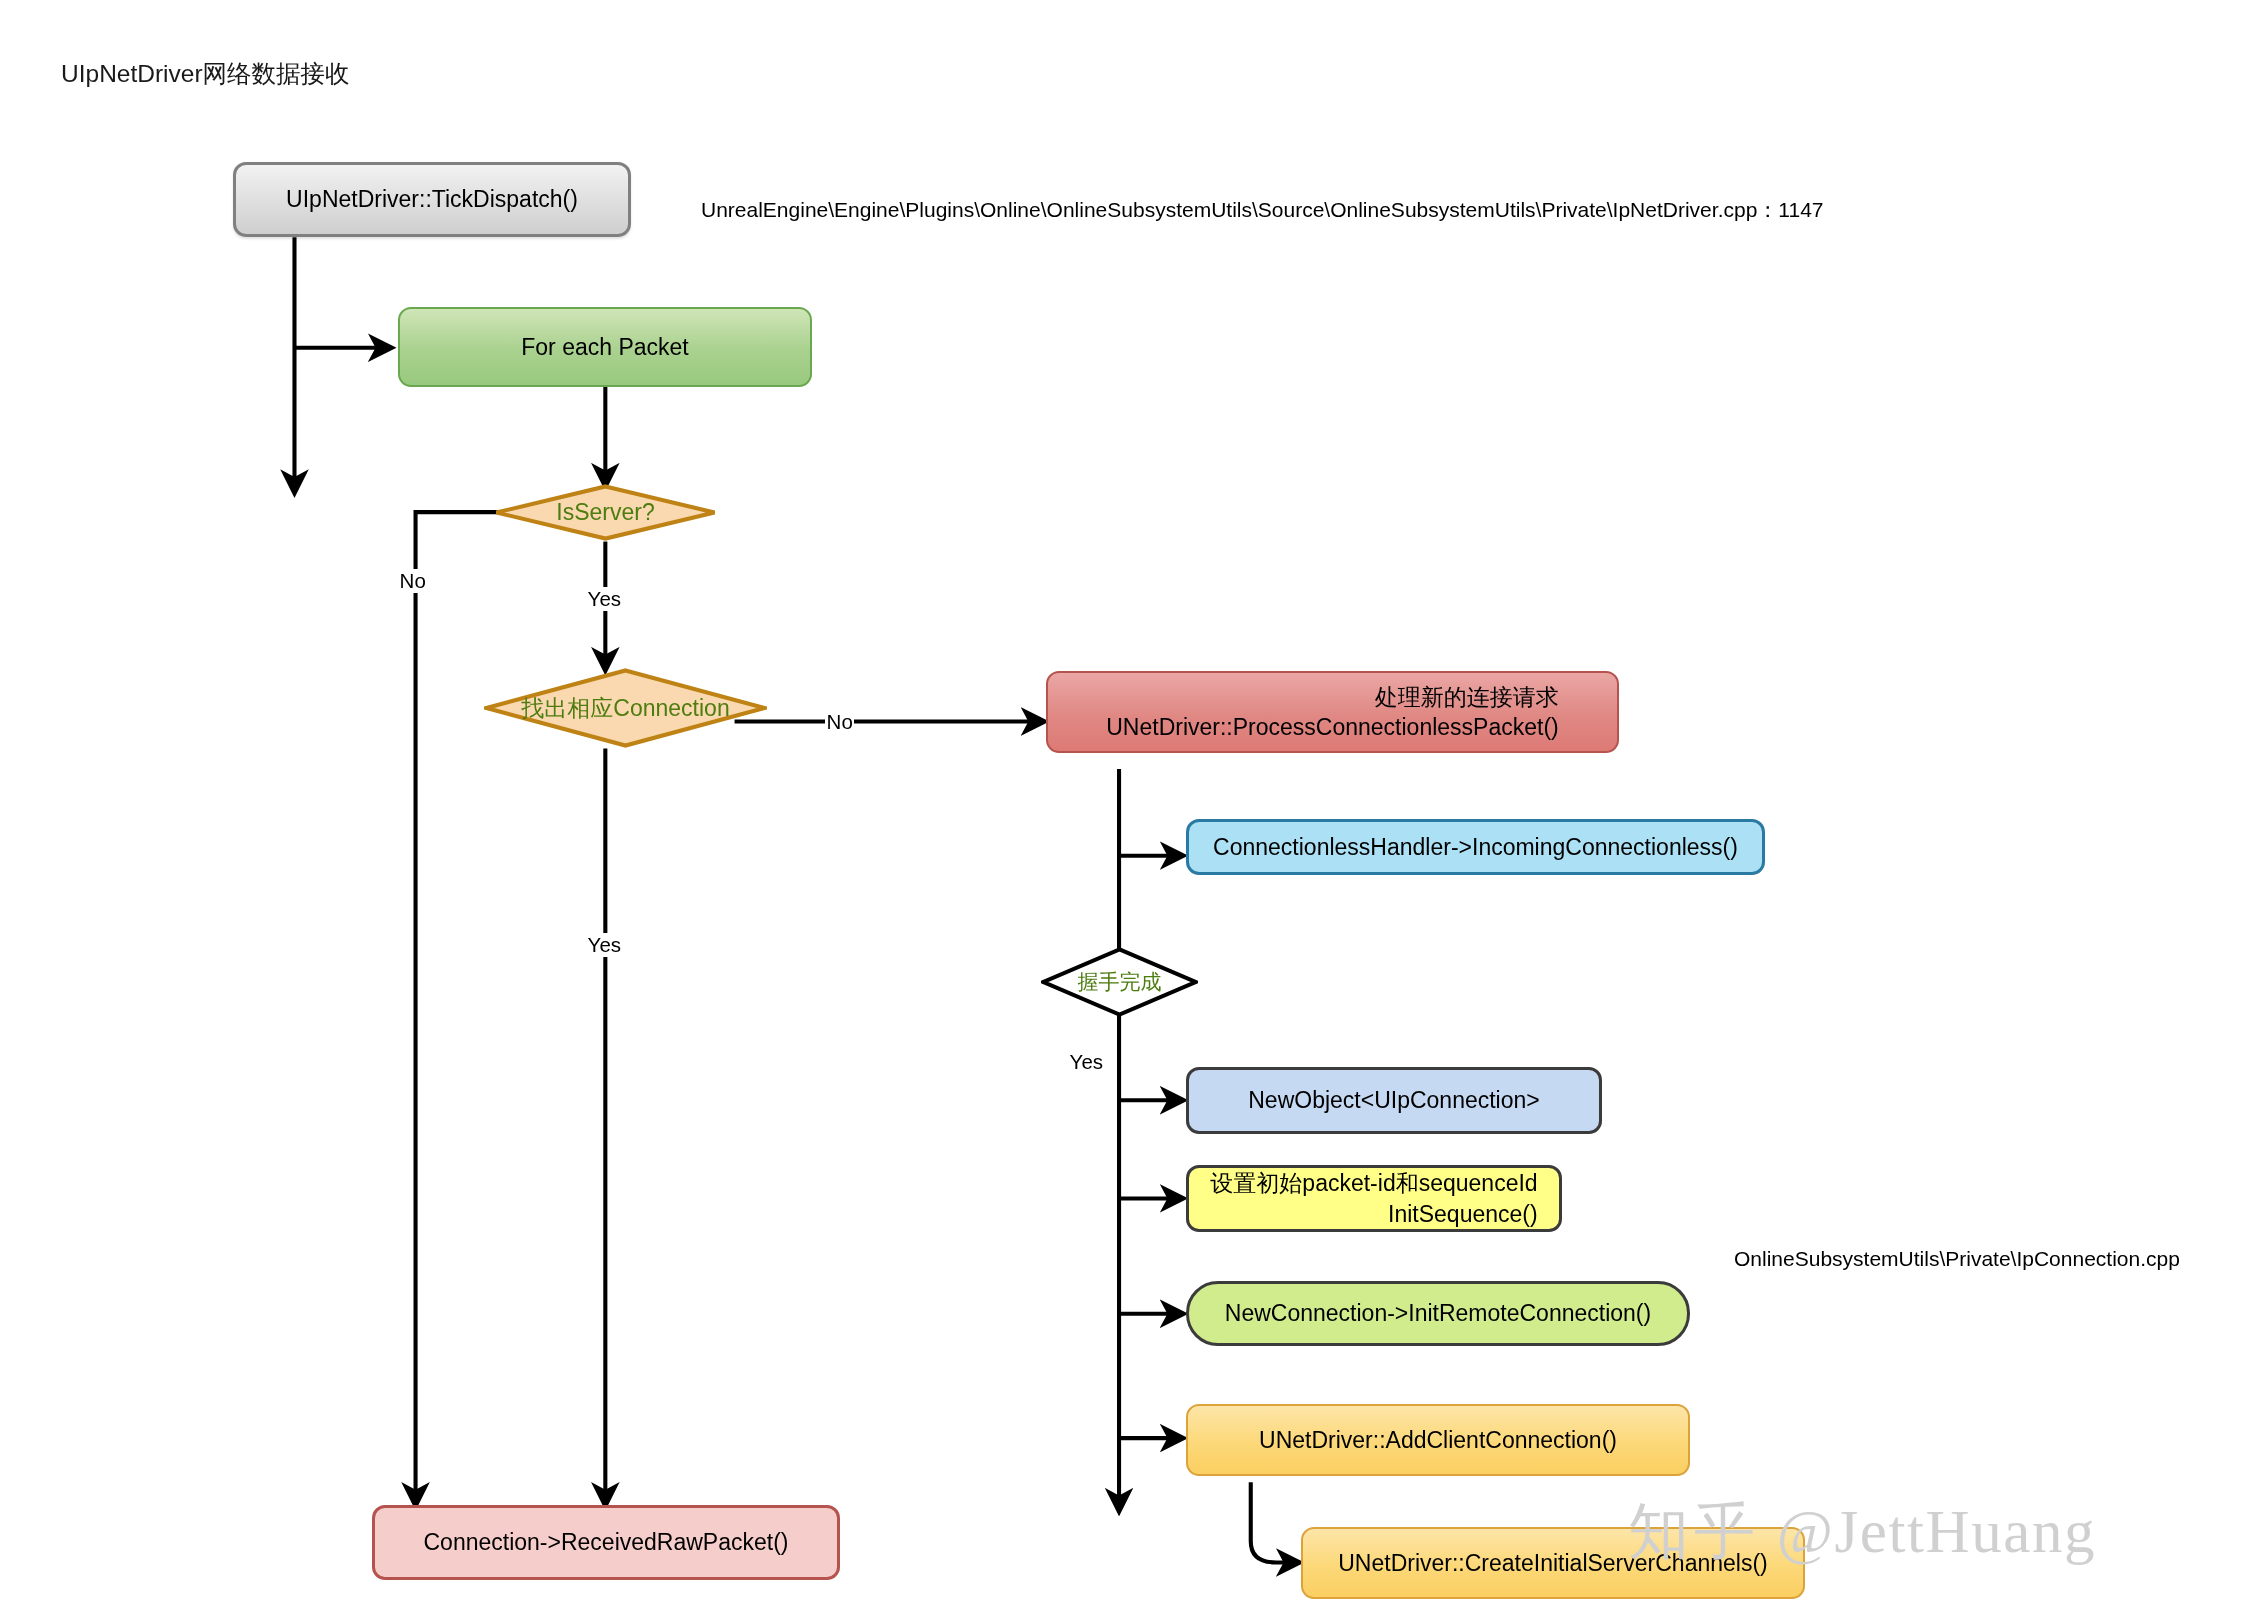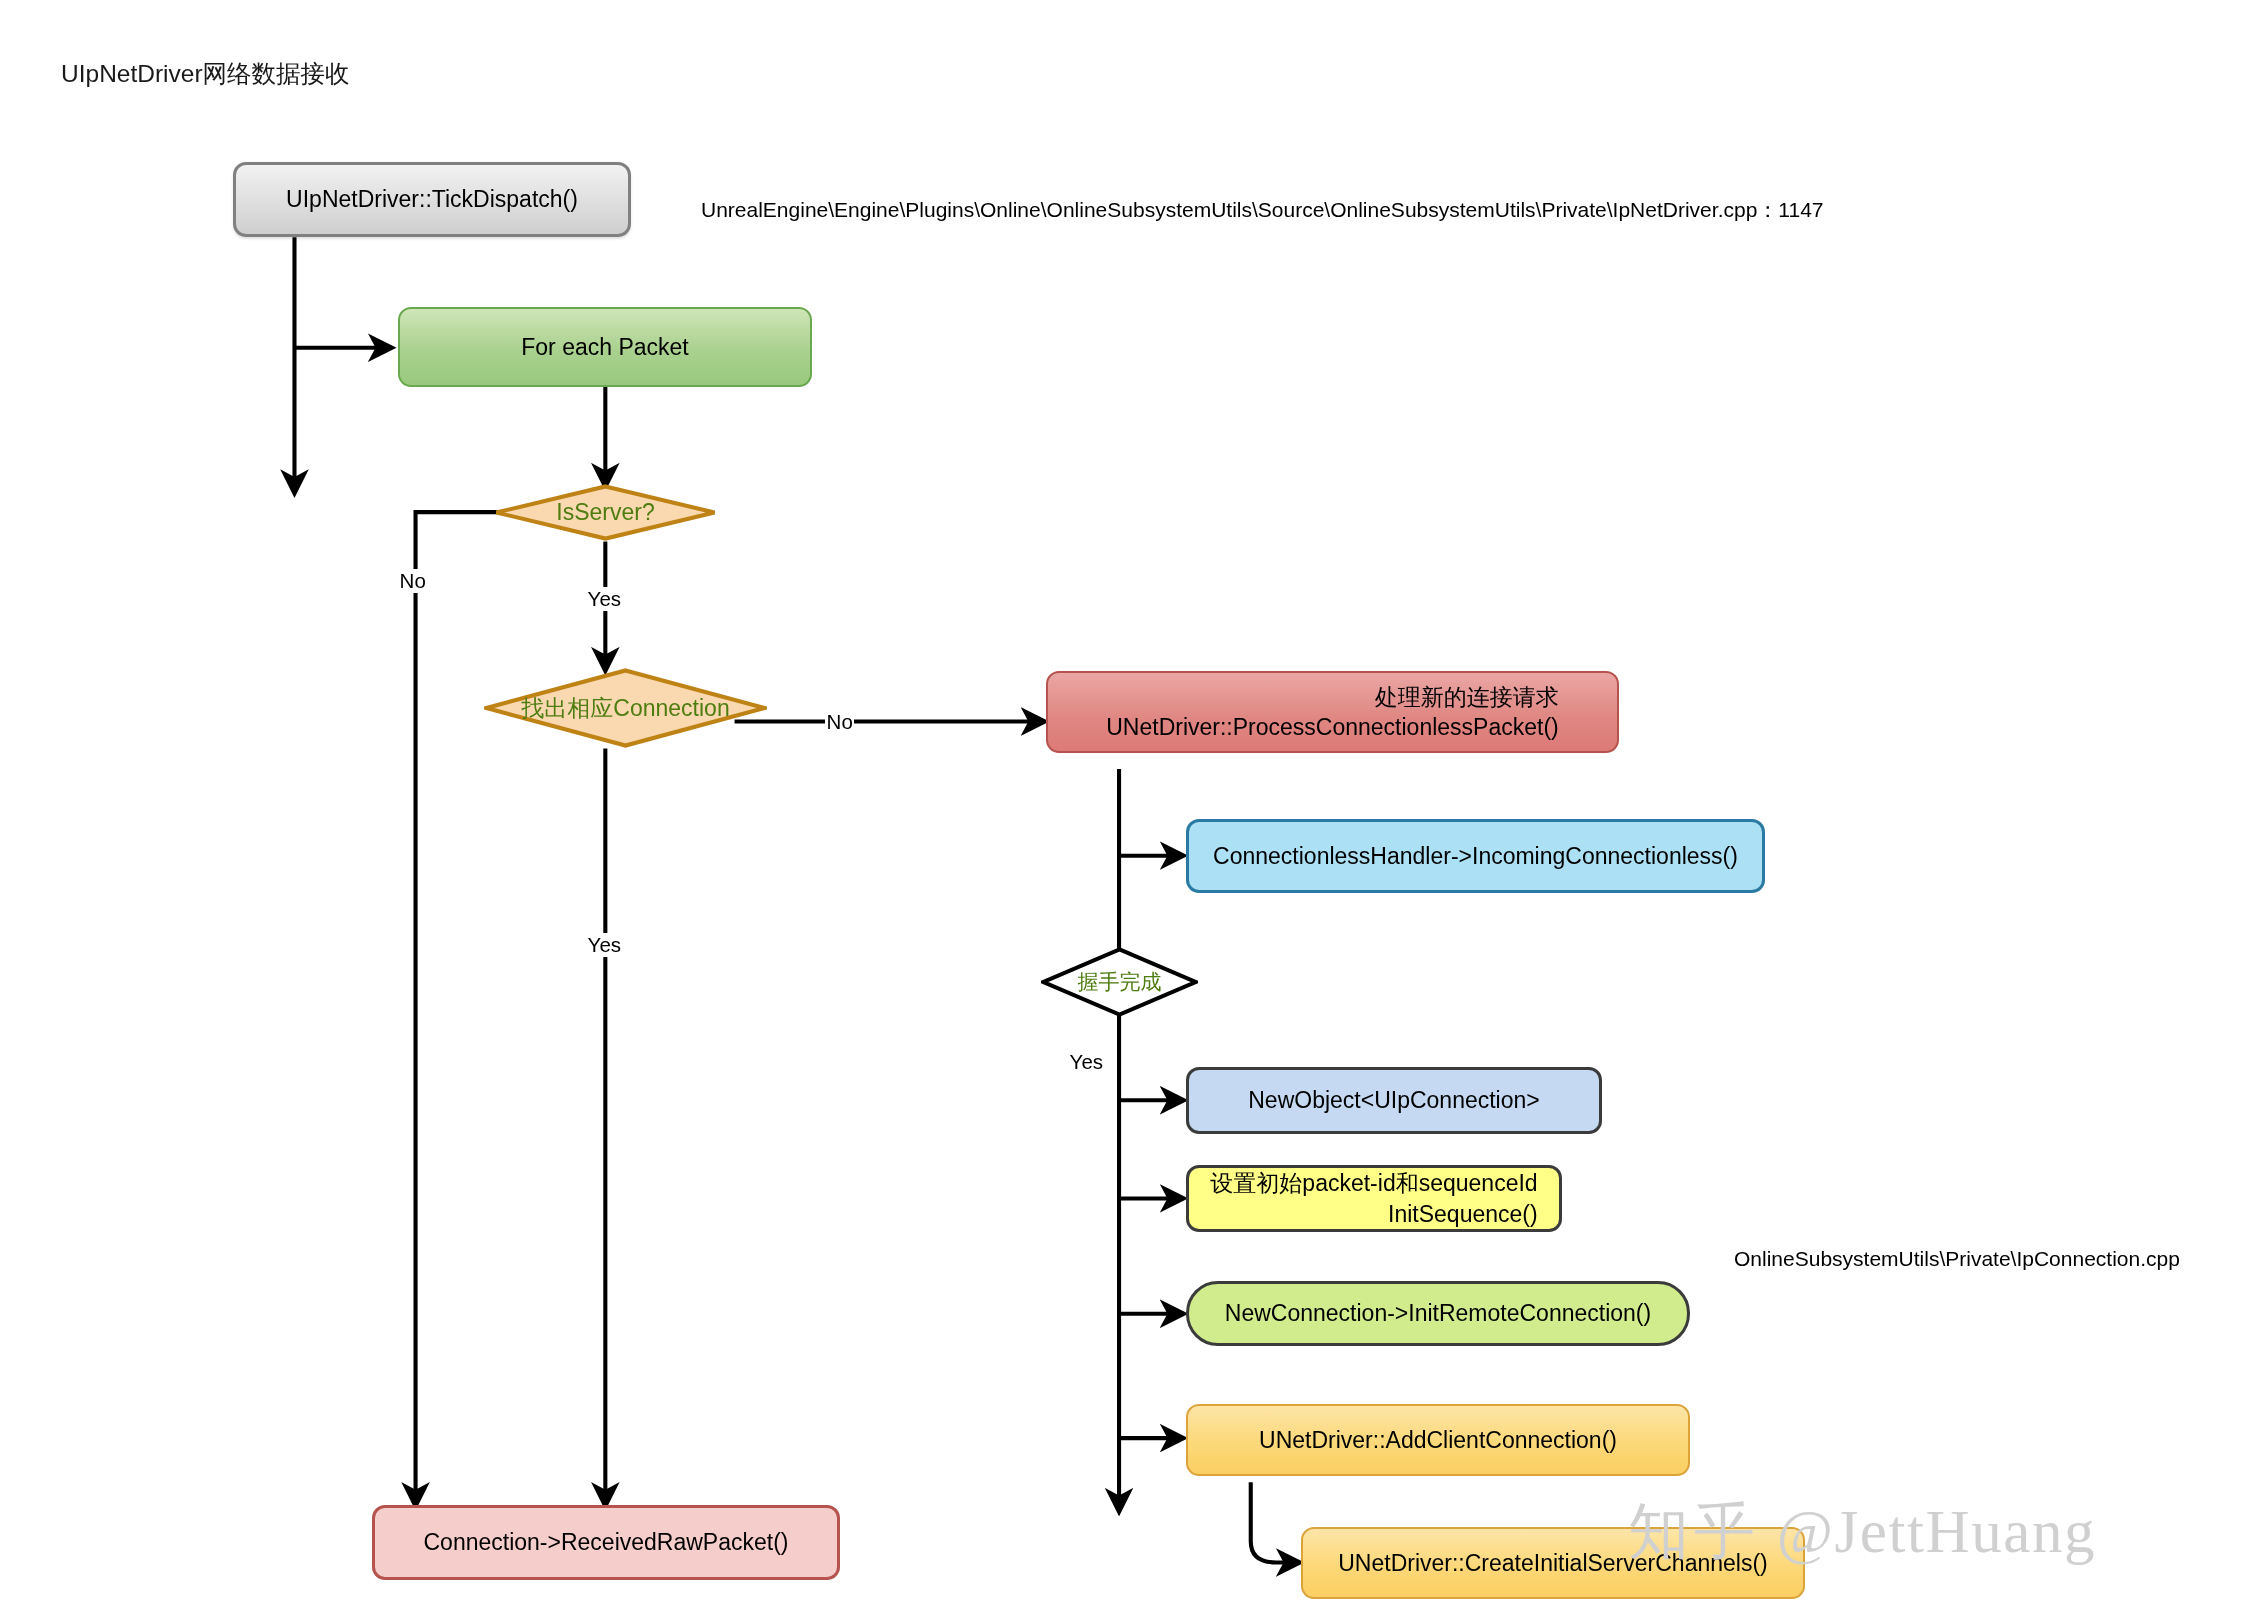--- a/index.html
+++ b/index.html
@@ -198,21 +198,21 @@
     </svg>
     <span class="dlabel">找出相应Connection</span>
   </div>
 
   <div class="edge-label" style="left:825px; top:710px;">No</div>
   <div class="edge-label" style="left:586px; top:933px;">Yes</div>
 
   <div class="node n-red" style="left:1046px; top:671px; width:573px; height:82px;">处理新的连接请求
 UNetDriver::ProcessConnectionlessPacket()</div>
 
-  <div class="node n-blue-dark" style="left:1186px; top:819px; width:579px; height:74px;">ConnectionlessHandler-&gt;IncomingConnectionless()</div>
+  <div class="node n-blue-dark" style="left:1186px; top:819px; width:579px; height:56px;">ConnectionlessHandler-&gt;IncomingConnectionless()</div>
 
   <div class="diamond" style="left:1041px; top:947px; width:157px; height:70px;">
     <svg class="dshape" viewBox="0 0 192 86" preserveAspectRatio="none">
       <polygon points="96,3 189,43 96,83 3,43" fill="#ffffff" stroke="#000000" stroke-width="5"></polygon>
     </svg>
     <span class="dlabel" style="font-size:21px;">握手完成</span>
   </div>
 
   <div class="edge-label" style="left:1068px; top:1050px;">Yes</div>
 

